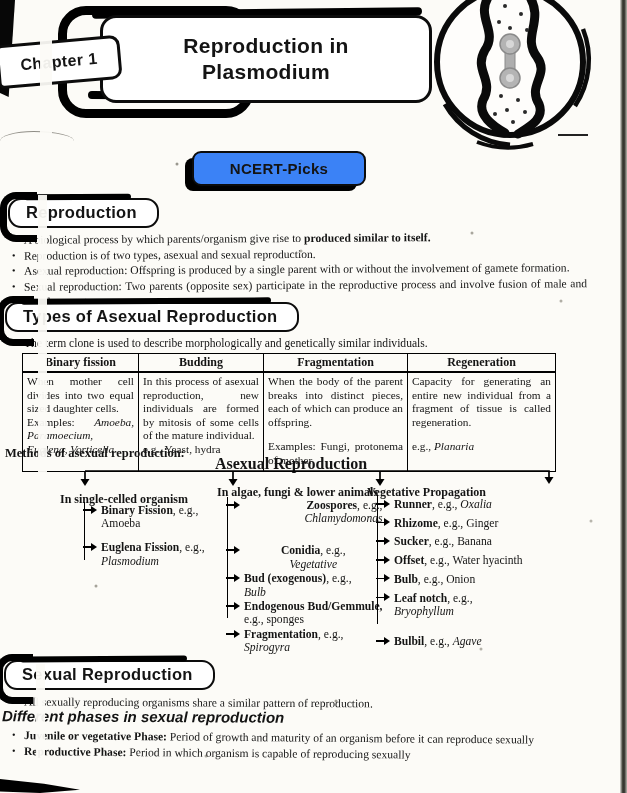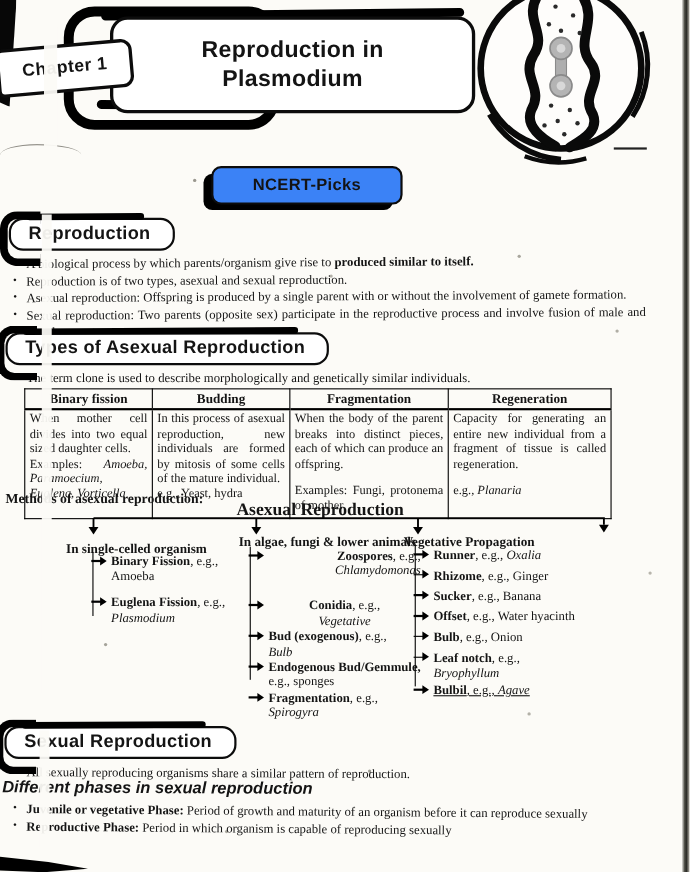--- a/index.html
+++ b/index.html
@@ -202,21 +202,21 @@
     <div class="titem" style="margin-top:1.5px;"><span class="arr"></span><b>Fragmentation</b><span>, e.g.,</span><span class="l2 ital">Spirogyra</span></div>
   </div>
 
   <div class="branch" style="left:377px;top:495px;height:129px;">
     <div class="titem one" style="margin-top:3px;"><span class="arr"></span><b>Runner</b><span>, e.g., </span><span class="l2 ital">Oxalia</span></div>
     <div class="titem one" style="margin-top:5.5px;"><span class="arr"></span><b>Rhizome</b><span>, e.g., </span><span class="l2">Ginger</span></div>
     <div class="titem one" style="margin-top:5.5px;"><span class="arr"></span><b>Sucker</b><span>, e.g., </span><span class="l2">Banana</span></div>
     <div class="titem one" style="margin-top:5.5px;"><span class="arr"></span><b>Offset</b><span>, e.g., </span><span class="l2">Water hyacinth</span></div>
     <div class="titem one" style="margin-top:5.5px;"><span class="arr"></span><b>Bulb</b><span>, e.g., </span><span class="l2">Onion</span></div>
     <div class="titem" style="margin-top:5.5px;"><span class="arr"></span><b>Leaf notch</b><span>, e.g.,</span><span class="l2 ital">Bryophyllum</span></div>
-    <div class="titem one" style="margin-top:3px;text-decoration:underline;"><span class="arr"></span><b>Bulbil</b><span>, e.g., </span><span class="l2 ital">Agave</span></div>
+    <div class="titem one" style="margin-top:17px;"><span class="arr"></span><b>Bulbil</b><span>, e.g., </span><span class="l2 ital">Agave</span></div>
   </div>
 
 
   <div class="sec-head" style="left:4px;top:660px;">Sexual Reproduction</div>
   <div class="sx-b1 bl"><span class="dot">•</span><span>All sexually reproducing organisms share a similar pattern of reproduction.</span></div>
   <div class="sx-sub">Different phases in sexual reproduction</div>
   <div class="sx-b2 bl"><span class="dot">•</span><b>Juvenile or vegetative Phase:</b><span> Period of growth and maturity of an organism before it can reproduce sexually</span></div>
   <div class="sx-b3 bl"><span class="dot">•</span><b>Reproductive Phase:</b><span> Period in which organism is capable of reproducing sexually</span></div>
 
   <div class="crease" style="left:40px;top:25px;width:12px;height:112px;"></div>

